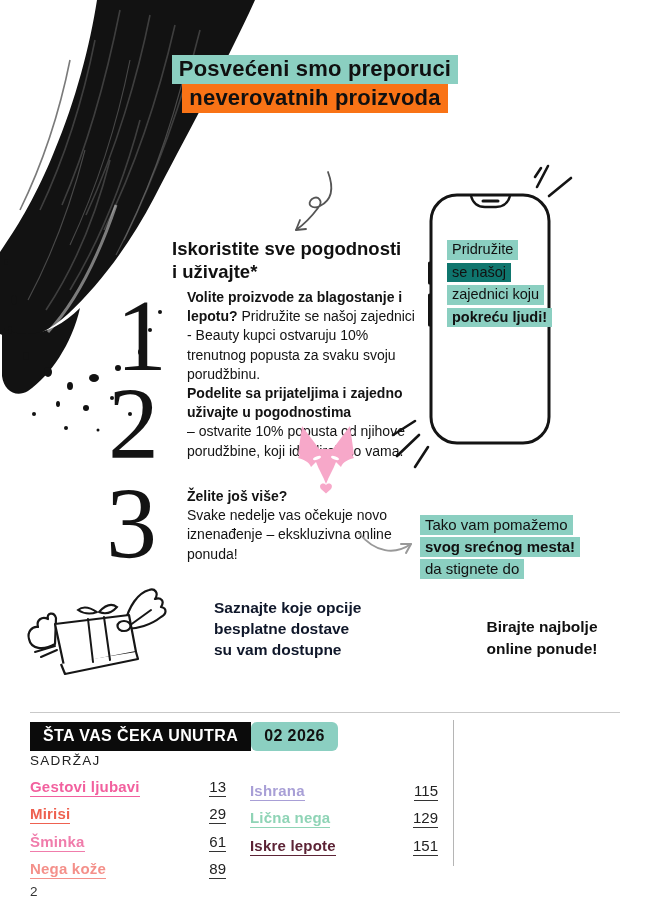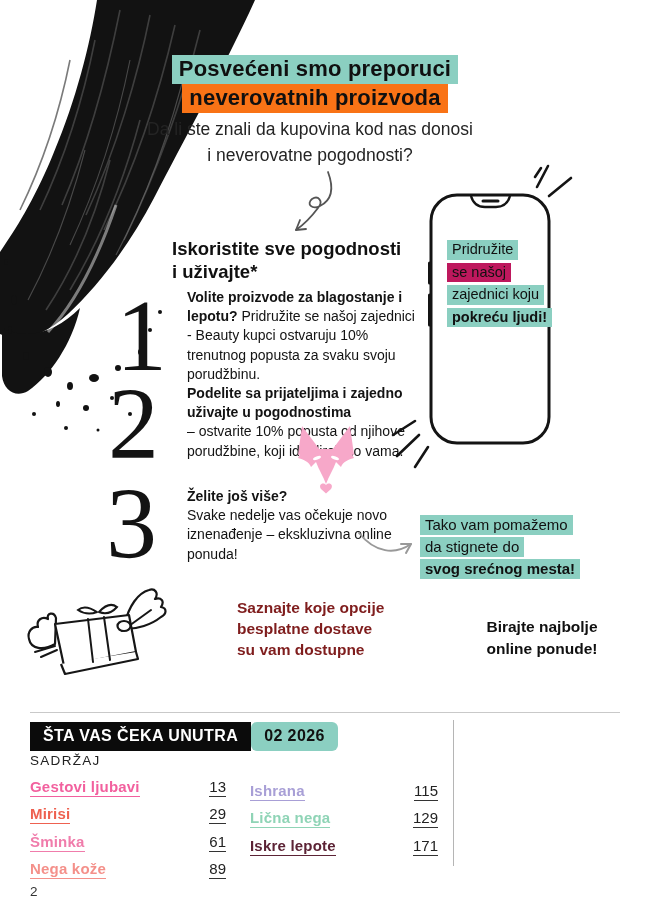--- a/index.html
+++ b/index.html
@@ -25,21 +25,21 @@
 
   
   .phone-callout{left:447px;top:240px;font-size:14.5px;line-height:1.0;color:#111;}
   .phone-callout .line{margin-bottom:3px;}
   .phone-callout .hl{padding:2px 5px 3px;}
   .bold{font-weight:700;}
   .happy-callout{left:420px;top:515px;font-size:15px;line-height:1.0;color:#111;}
   .happy-callout .line{margin-bottom:2px;}
   .happy-callout .hl{padding:2px 5px 3px;}
 
-  .delivery-callout{left:237px;top:598px;font-size:15.5px;font-weight:700;line-height:1.34;color:#7f1d1d;}
+  .delivery-callout{left:214px;top:598px;font-size:15.5px;font-weight:700;line-height:1.34;color:#0f172a;}
   .online-callout{left:460px;top:616px;width:164px;text-align:center;font-size:15.5px;
                   font-weight:700;line-height:1.4;color:#101010;}
 
   
   .rule{left:30px;top:712px;width:590px;border-top:1px solid #c9c9c9;}
   .badges{left:30px;top:722px;display:flex;}
   .badge{font-size:16px;font-weight:700;padding:5px 13px 6px;letter-spacing:.4px;white-space:nowrap;}
   .badge-black{background:#0B0B0B;color:#ffffff;}
   .badge-teal{color:#111;}
   .toc-title{left:30px;top:753px;font-size:13.5px;letter-spacing:1.3px;color:#222;}
@@ -98,24 +98,20 @@
       <ellipse cx="66" cy="428" rx="2" ry="2"></ellipse>
         <ellipse cx="98" cy="430" rx="1.5" ry="1.5"></ellipse>
     </g>
   </svg>
 
   <div class="abs headline">
     <span class="hl" style="background-color: rgb(139, 207, 193);">Posvećeni smo preporuci</span><br>
     <span class="hl" style="background-color: #f97316;">neverovatnih proizvoda</span>
   </div>
 
-  <div class="abs subtitle">
-    <span>Da li ste znali da kupovina kod nas donosi</span><br>
-    <span>i neverovatne pogodnosti?</span>
-  </div>
 
   <svg class="abs" style="left:288px;top:170px" width="58" height="72" viewBox="0 0 58 72">
     <path d="M40,2 C46,18 44,30 32,36 C24,40 18,34 24,29 C30,25 36,31 30,38 C24,46 18,53 8,60" fill="none" stroke="#555" stroke-width="1.8" stroke-linecap="round"></path>
     <path d="M8,60 L18,59 M8,60 L12,50" fill="none" stroke="#555" stroke-width="1.8" stroke-linecap="round"></path>
   </svg>
 
   <div class="abs benefits-heading">
     <span>Iskoristite sve pogodnosti</span><br>
     <span>i uživajte*</span>
   </div>
@@ -160,34 +156,34 @@
       <path d="M164,33 L186,15"></path>
       <path d="M150,14 L156,5"></path>
       <path d="M30,258 L8,272"></path>
       <path d="M34,272 L12,293"></path>
       <path d="M43,284 L30,304"></path>
     </g>
   </svg>
 
   <div class="abs phone-callout">
     <div class="line"><span class="hl" style="background-color: rgb(139, 207, 193);">Pridružite</span></div>
-    <div class="line"><span class="hl" style="background-color: #be185d;">se našoj</span></div>
+    <div class="line"><span class="hl" style="background-color: #0f766e;">se našoj</span></div>
     <div class="line"><span class="hl" style="background-color: rgb(139, 207, 193);">zajednici koju</span></div>
     <div class="line"><span class="hl bold" style="background-color: rgb(139, 207, 193);">pokreću ljudi!</span></div>
   </div>
 
   <svg class="abs" style="left:357px;top:527px" width="60" height="34" viewBox="0 0 60 34">
     <path d="M2,6 C18,26 38,28 54,17" fill="none" stroke="#999" stroke-width="2" stroke-linecap="round"></path>
     <path d="M54,17 L44,17 M54,17 L49,26" fill="none" stroke="#999" stroke-width="2" stroke-linecap="round"></path>
   </svg>
 
   <div class="abs happy-callout">
     <div class="line"><span class="hl" style="background-color: rgb(139, 207, 193);">Tako vam pomažemo</span></div>
+    <div class="line"><span class="hl bold" style="background-color: rgb(139, 207, 193);">svog srećnog mesta!</span></div>
     <div class="line"><span class="hl" style="background-color: rgb(139, 207, 193);">da stignete do</span></div>
-    <div class="line"><span class="hl bold" style="background-color: rgb(139, 207, 193);">svog srećnog mesta!</span></div>
   </div>
 
   <svg class="abs" style="left:25px;top:588px" width="150" height="92" viewBox="0 0 150 92">
     <g fill="#ffffff" stroke="#161616" stroke-width="2.2" stroke-linejoin="round">
       <path d="M30,56 C18,63 6,61 4,51 C2,44 7,38 13,39 C11,32 17,28 23,31 C21,25 29,23 31,30 Z"></path>
       <path d="M100,35 C104,18 113,5 124,2 C130,0 134,5 130,11 C136,9 140,13 136,19 C142,20 142,26 136,29 C126,37 112,41 101,41 Z"></path>
       <path d="M30,36 L104,27 L111,64 L39,78 Z"></path>
       <path d="M36,76 L40,86 L113,71 L111,64"></path>
     </g>
     <g fill="none" stroke="#161616" stroke-width="2" stroke-linecap="round">
@@ -244,21 +240,21 @@
     <div class="toc-row">
       <span class="toc-label" style="color: rgb(168, 159, 214);">Ishrana</span>
       <span class="toc-page">115</span>
     </div>
     <div class="toc-row">
       <span class="toc-label" style="color: rgb(143, 212, 182);">Lična nega</span>
       <span class="toc-page">129</span>
     </div>
     <div class="toc-row">
       <span class="toc-label" style="color: rgb(92, 35, 53);">Iskre lepote</span>
-      <span class="toc-page">171</span>
+      <span class="toc-page">151</span>
     </div>
   </div>
 
   <div class="abs toc-divider"></div>
 
   <div class="abs page-num">2</div>
 
 </div>
 
 </body></html>

